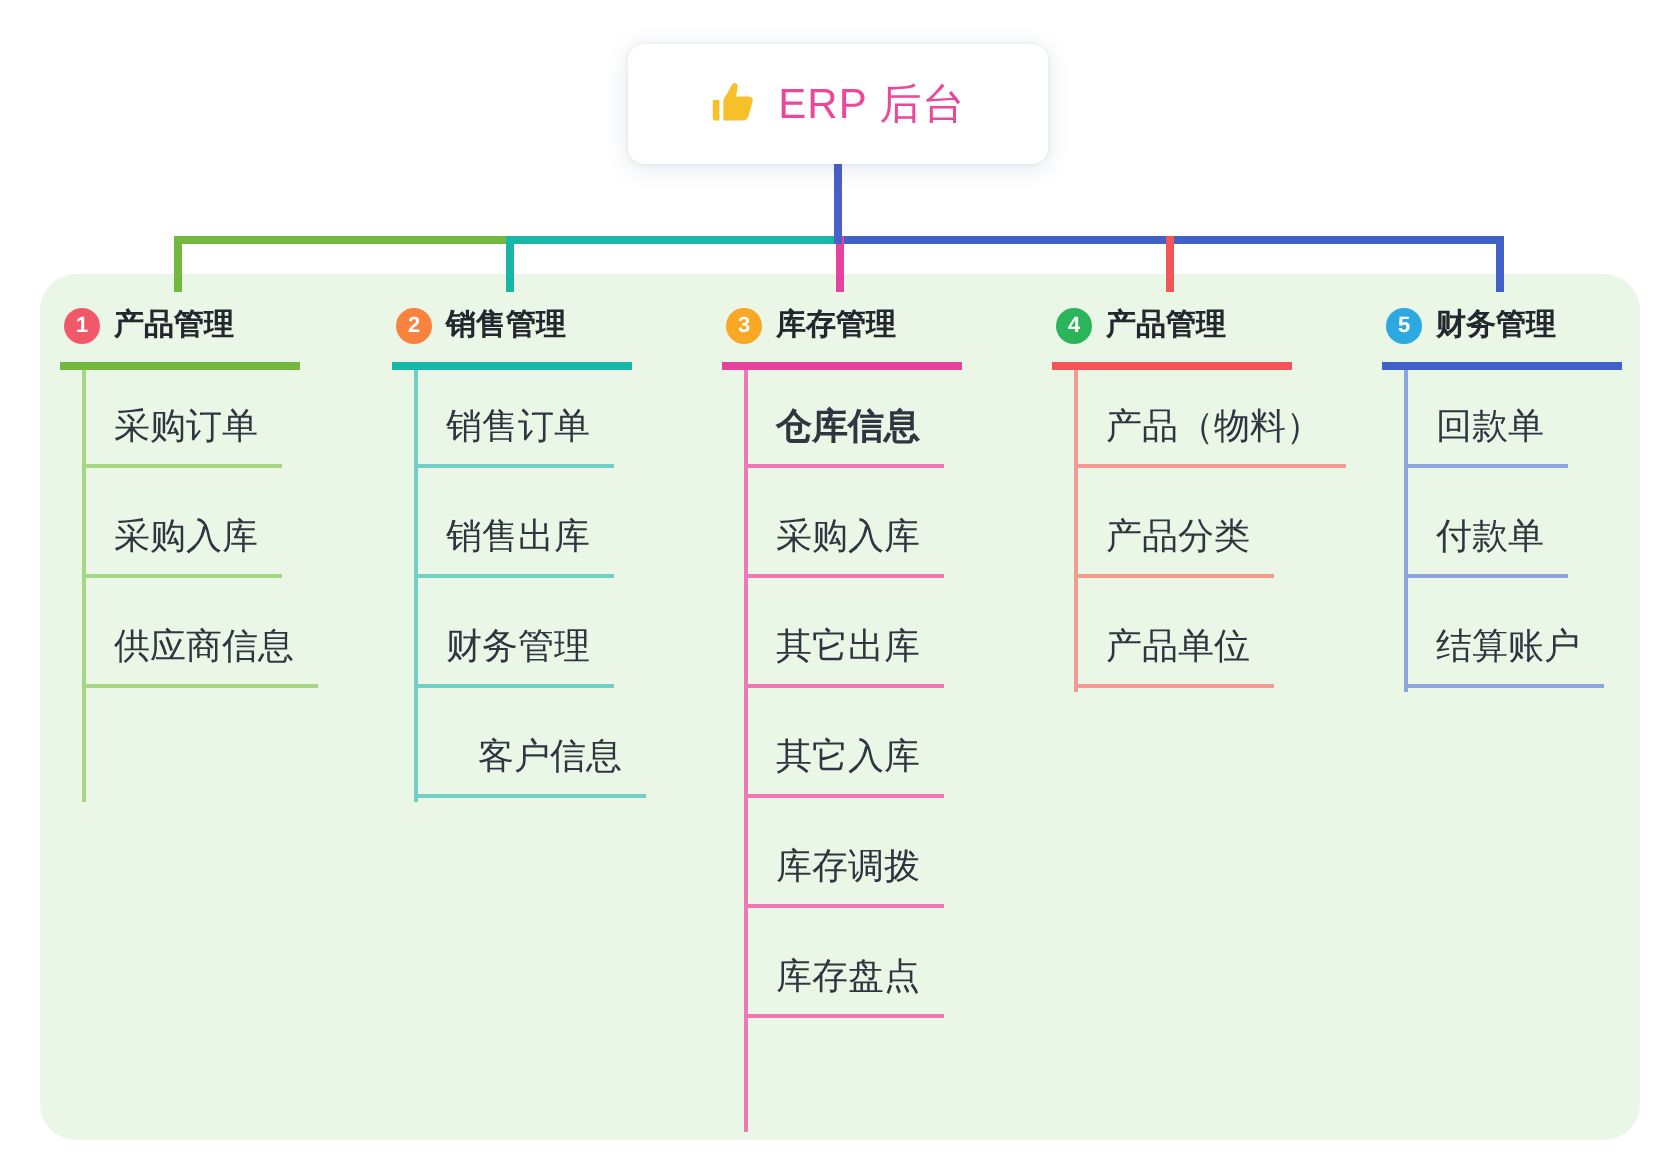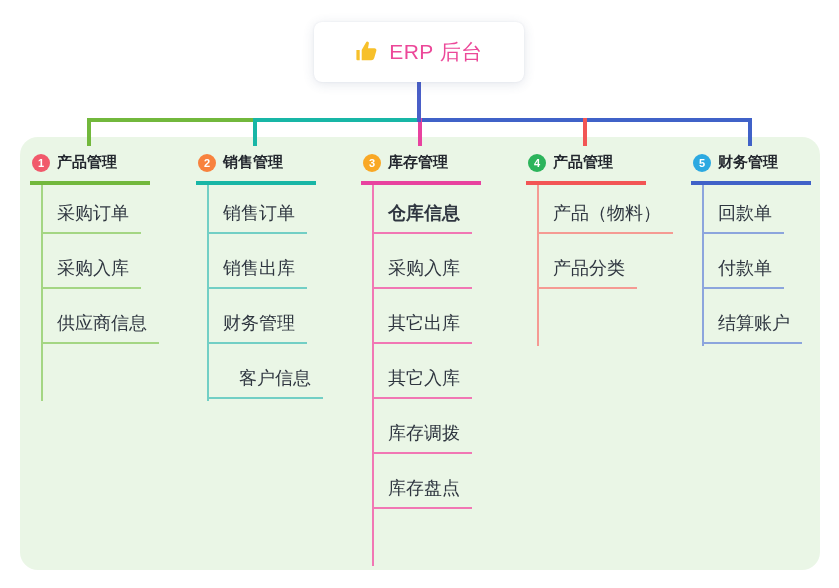--- a/index.html
+++ b/index.html
@@ -146,20 +146,23 @@
         <div class="branch-label">产品管理</div>
       </div>
       <div class="children">
         <div class="col-vline" style="height: 161px; background: rgb(245, 154, 147);"></div>
         <div class="child-row first">
           <div class="child-node" style="border-bottom-color: rgb(245, 154, 147);">产品（物料）</div>
         </div>
         <div class="child-row">
           <div class="child-node" style="border-bottom-color: rgb(245, 154, 147);">产品分类</div>
         </div>
+        <div class="child-row">
+          <div class="child-node" style="border-bottom-color: rgb(245, 154, 147);">产品单位</div>
+        </div>
       </div>
     </div>
     <div class="branch-col" style="left: 691px;">
       <div class="branch-header" style="border-bottom-color: rgb(64, 98, 200);">
         <div class="badge" style="background: rgb(44, 169, 225);">5</div>
         <div class="branch-label">财务管理</div>
       </div>
       <div class="children">
         <div class="col-vline" style="height: 161px; background: rgb(140, 165, 221);"></div>
         <div class="child-row first">

